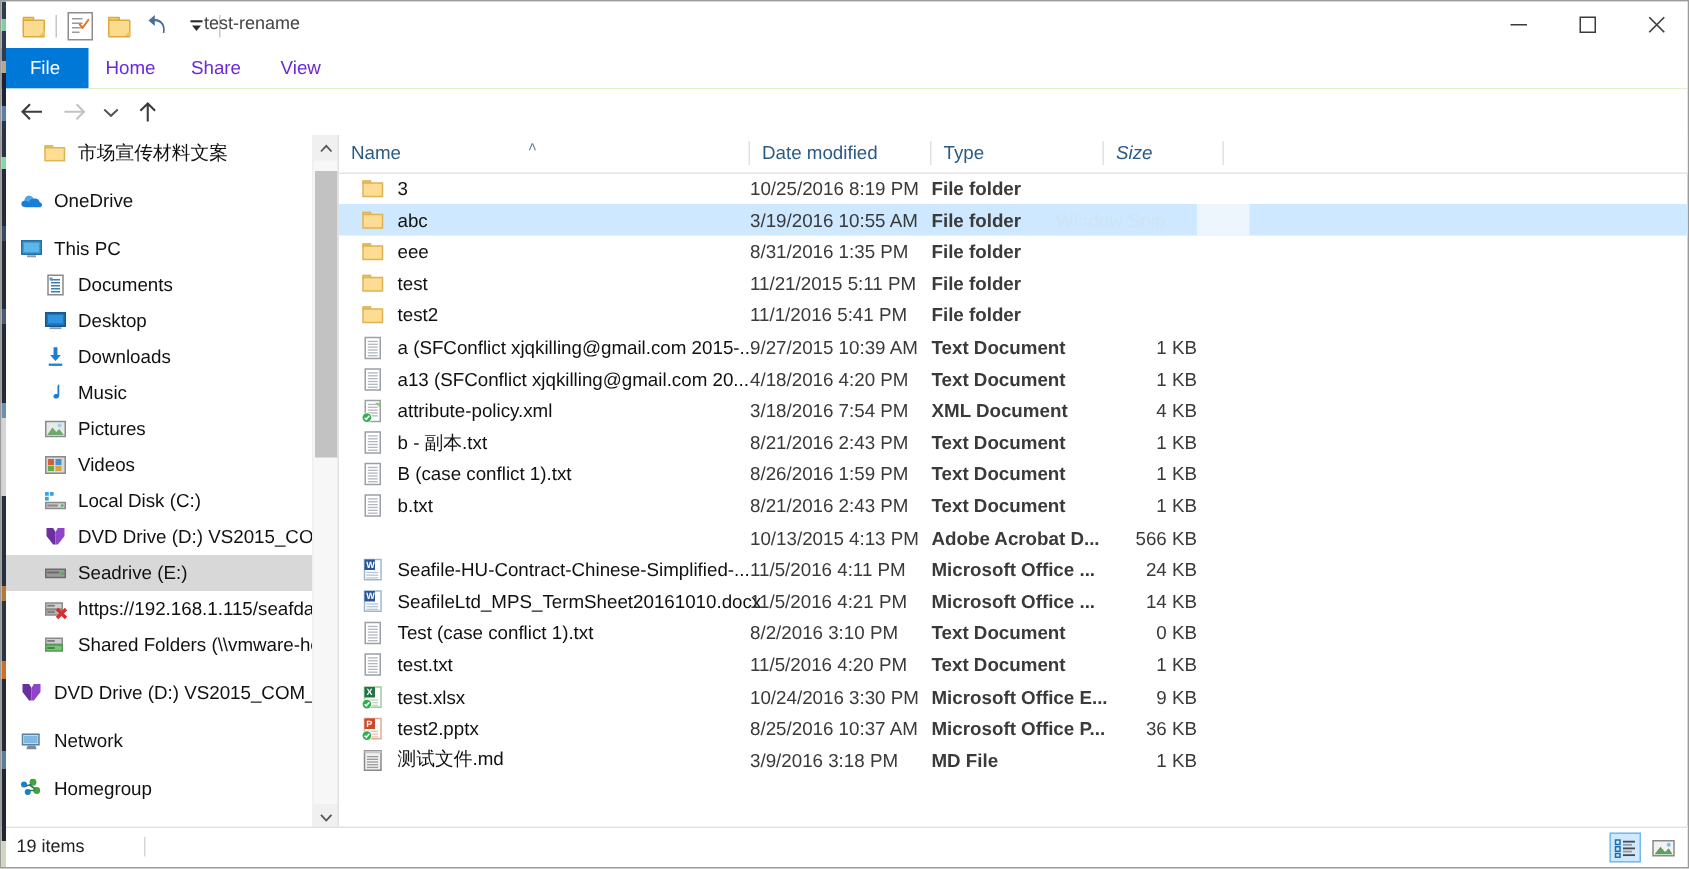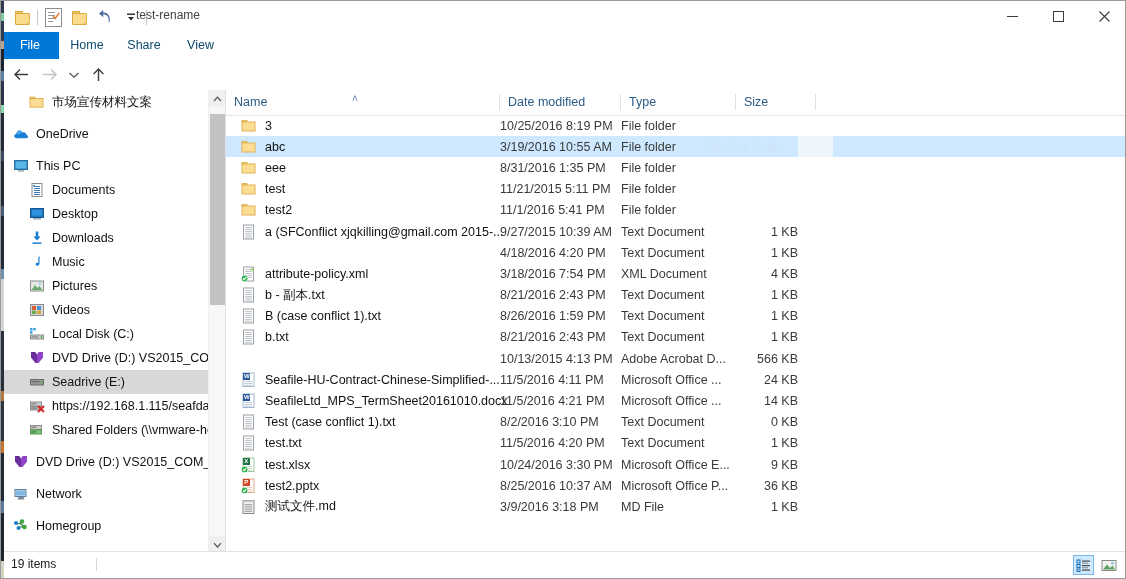--- a/index.html
+++ b/index.html
@@ -45,21 +45,21 @@
 
   .undoico{width:16px;height:16px;}
   .dropico{width:12px;height:14px;}
 
   .wctl{position:absolute;top:0;height:31px;display:flex;}
   .wbtn{width:46px;height:31px;display:flex;align-items:center;justify-content:center;}
 
   
   .ribbon{position:absolute;left:0;top:31px;width:1126px;height:27px;background:#fff;
           border-bottom:5px solid #84cc16;}
-  .tab{position:absolute;top:0;height:27px;line-height:27px;font-size:12.5px;color:#0c4a6e;
+  .tab{position:absolute;top:0;height:27px;line-height:27px;font-size:12.5px;color:#6d28d9;
        text-align:center;}
   .tab.file{left:0;width:58px;background:#0078d7;color:#fff;}
   .tab.home{left:58px;width:56px;}
   .tab.share{left:114px;width:58px;}
   .tab.view{left:172px;width:55px;}
   .helpbar{position:absolute;right:4px;top:31px;height:27px;display:flex;align-items:center;gap:8px;}
   .chevdn{width:16px;height:16px;display:flex;align-items:center;justify-content:center;}
   .helpbtn{width:17px;height:17px;border-radius:50%;background:#1279cf;color:#fff;
      font-size:11px;font-weight:bold;display:flex;align-items:center;justify-content:center;
      margin-right:6px;}
@@ -114,21 +114,21 @@
   .col .sep{position:absolute;right:0;top:4px;width:1px;height:16px;background:#e1e1e1;}
   .sortmark{position:absolute;top:-3px;font-size:10px;color:#5a7fa8;}
 
   .rows{position:absolute;left:0;top:25px;width:901px;}
   .row{height:21.2px;position:relative;display:flex;align-items:center;font-size:12.5px;color:#111;}
   .row.sel{background:#cde8ff;}
   .row.sel .cellname{background:transparent;}
   .cellname{position:absolute;left:15px;display:flex;align-items:center;white-space:nowrap;}
   .cellname .fico{width:16px;height:16px;margin-right:8px;flex:0 0 16px;position:relative;}
   .celldate{position:absolute;left:274px;color:#3a3a3a;}
-  .celltype{position:absolute;left:395px;color:#3a3a3a;}
+  .celltype{position:absolute;left:395px;color:#3a3a3a;font-weight:bold;}
   .cellsize{position:absolute;left:510px;width:62px;text-align:right;color:#3a3a3a;}
   .watermark{position:absolute;left:478px;color:#cfe3f5;font-size:12.5px;}
 
   .rowsel-ext{position:absolute;left:572px;width:35px;height:21.2px;background:#eef6fd;}
 
   
   .status{position:absolute;left:0;bottom:0;width:1126px;height:26px;background:#fff;
      border-top:1px solid #e2e2e2;}
   .stext{position:absolute;left:10px;top:5px;font-size:12px;color:#222;}
   .ssep{position:absolute;left:95px;top:6px;width:1px;height:13px;background:#d6d6d6;}
@@ -494,21 +494,21 @@
           <span class="sep"></span>
         </div>
         <div class="col" style="left:274px;width:121px;">
           <span>Date modified</span>
           <span class="sep"></span>
         </div>
         <div class="col" style="left:395px;width:115px;">
           <span>Type</span>
           <span class="sep"></span>
         </div>
-        <div class="col" style="left:510px;width:80px;">
+        <div class="col" style="left:510px;width:80px;font-style:italic;">
           <span>Size</span>
           <span class="sep"></span>
         </div>
       </div>
       <div class="rows" id="filerows">
           <div class="row">
             <div class="cellname">
               <span class="fico"><svg width="16" height="16" viewBox="0 0 16 16">
                   <rect x="1" y="2.6" width="5" height="1.5" fill="#f3cd76" stroke="#dfb352" stroke-width="1"></rect>
                   <rect x="1" y="4" width="13" height="9" fill="#fcdd93" stroke="#dfb352" stroke-width="1"></rect>
@@ -580,20 +580,32 @@
                   <rect x="4.2" y="10.8" width="6.6" height="0.85" fill="#b0b6bc"></rect>
                   <rect x="4.2" y="12.7" width="6.6" height="0.85" fill="#b0b6bc"></rect>
                 </svg></span>
               <span>a (SFConflict xjqkilling@gmail.com 2015-...</span>
             </div>
             <div class="celldate">9/27/2015 10:39 AM</div>
             <div class="celltype">Text Document</div>
             <div class="cellsize">1 KB</div>
           </div>
           <div class="row">
+            <div class="cellname">
+              <span class="fico"><svg width="16" height="16" viewBox="0 0 16 16">
+                  <rect x="2.5" y="1" width="10" height="14" fill="#ffffff" stroke="#9aa0a6" stroke-width="1"></rect>
+                  <rect x="4.2" y="3.2" width="6.6" height="0.85" fill="#b0b6bc"></rect>
+                  <rect x="4.2" y="5.1" width="6.6" height="0.85" fill="#b0b6bc"></rect>
+                  <rect x="4.2" y="7" width="6.6" height="0.85" fill="#b0b6bc"></rect>
+                  <rect x="4.2" y="8.899999999999999" width="6.6" height="0.85" fill="#b0b6bc"></rect>
+                  <rect x="4.2" y="10.8" width="6.6" height="0.85" fill="#b0b6bc"></rect>
+                  <rect x="4.2" y="12.7" width="6.6" height="0.85" fill="#b0b6bc"></rect>
+                </svg></span>
+              <span>a13 (SFConflict xjqkilling@gmail.com 20...</span>
+            </div>
             <div class="celldate">4/18/2016 4:20 PM</div>
             <div class="celltype">Text Document</div>
             <div class="cellsize">1 KB</div>
           </div>
           <div class="row">
             <div class="cellname">
               <span class="fico"><svg width="16" height="16" viewBox="0 0 16 16">
                   <rect x="2.5" y="1" width="10" height="14" fill="#ffffff" stroke="#9aa0a6" stroke-width="1"></rect>
                   <rect x="4.2" y="3.2" width="6.6" height="0.85" fill="#b0b6bc"></rect>
                   <rect x="4.2" y="5.1" width="6.6" height="0.85" fill="#b0b6bc"></rect>

